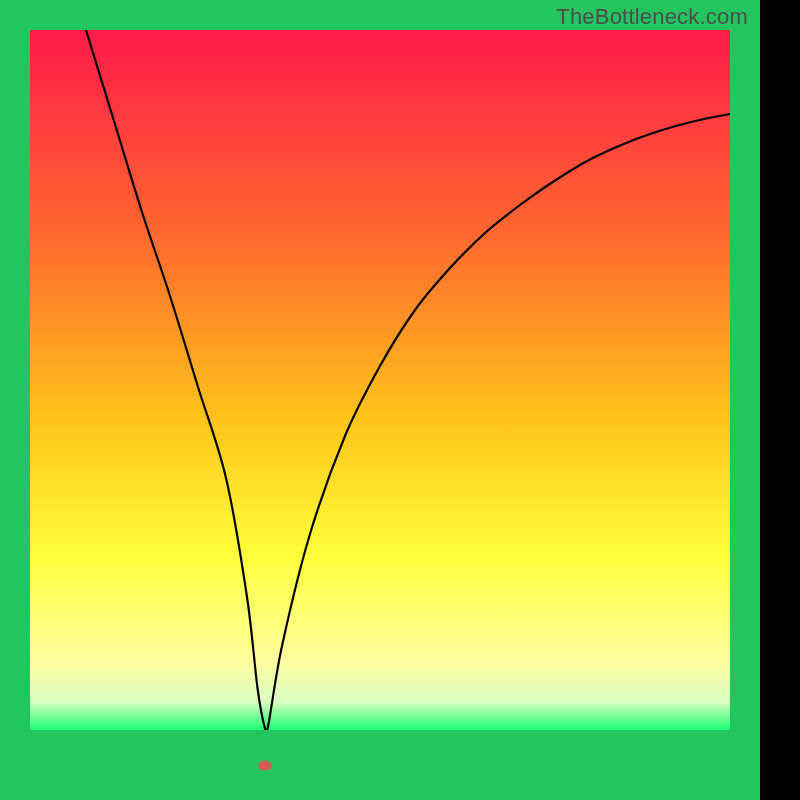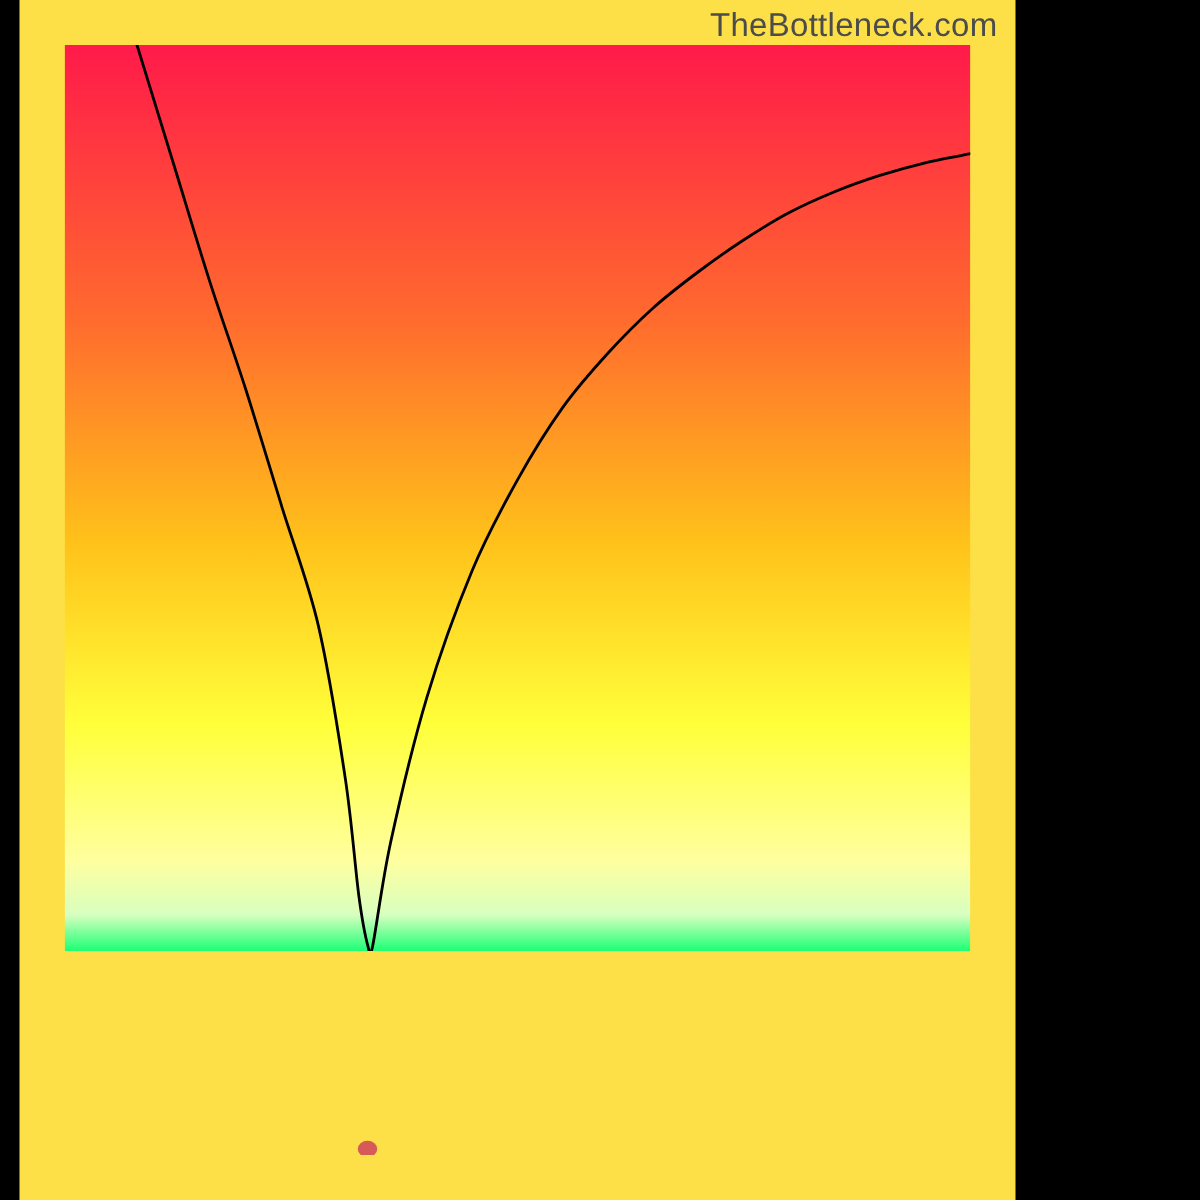--- a/index.html
+++ b/index.html
@@ -6,24 +6,23 @@
     margin: 0;
     padding: 0;
     width: 800px;
     height: 800px;
     background: #000000;
     font-family: Arial, Helvetica, sans-serif;
     overflow: hidden;
   }
   .chart-container {
     position: relative;
-    width: 664px;
+    width: 760px;
     height: 800px;
-    background: #fde047;
-    margin-left: 13px;
+    background: #22c55e;
   }
   .watermark {
     position: absolute;
     top: 4px;
     right: 12px;
     color: #4c4c4c;
     font-size: 22px;
     font-weight: 400;
     letter-spacing: 0.2px;
     z-index: 4;

